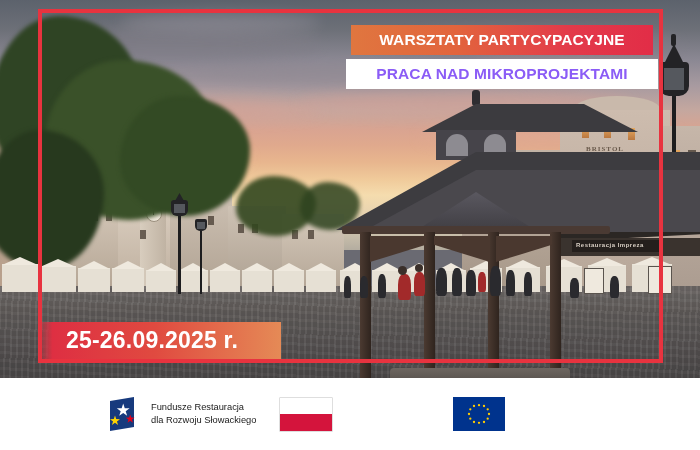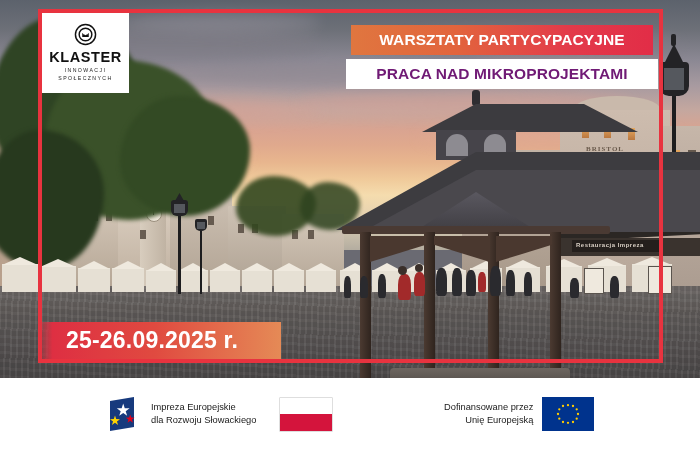--- a/index.html
+++ b/index.html
@@ -140,21 +140,21 @@
   .banner-orange{
     position:absolute;left:351px;top:25px;width:302px;height:30px;
     background:linear-gradient(to right,#e0763f 0%,#e2643d 35%,#e33a4a 72%,#e22d47 100%);
     display:flex;align-items:center;justify-content:center;
   }
   .banner-orange span{font:700 15.5px "Liberation Sans",sans-serif;color:#fff;letter-spacing:.1px;}
   .banner-white{
     position:absolute;left:346px;top:59px;width:312px;height:30px;background:#fff;
     display:flex;align-items:center;justify-content:center;
   }
-  .banner-white span{font:700 15.5px "Liberation Sans",sans-serif;color:#701a75;letter-spacing:.1px;}
+  .banner-white span{font:700 15.5px "Liberation Sans",sans-serif;color:#8b5cf6;letter-spacing:.1px;}
 
   
   .banner-place{
     position:absolute;left:43px;top:284px;width:277px;height:28px;background:#fff;
     display:flex;align-items:center;padding-left:10px;box-sizing:border-box;
   }
   .banner-place span{font:700 16px "Liberation Sans",sans-serif;color:#141414;}
   .banner-date{
     position:absolute;left:38px;top:322px;width:243px;height:37px;
     background:linear-gradient(to right,#de2f42 0%,#e0384338 0%,#de2f42 6%,#e04a40 48%,#e58a56 100%);
@@ -327,34 +327,20 @@
     <div class="ppl" style="left:344px;top:276px;width:7px;height:22px;"></div>
     <div class="ppl" style="left:570px;top:278px;width:9px;height:20px;"></div>
     <div class="ppl" style="left:610px;top:276px;width:9px;height:22px;"></div>
 
     <div style="position:absolute;left:584px;top:268px;width:18px;height:24px;background:#efe9de;border:1px solid #5a544e;"></div>
     <div style="position:absolute;left:648px;top:266px;width:22px;height:26px;background:#efe9de;border:1px solid #5a544e;"></div>
   </div>
 
   <div class="frame"></div>
 
-  <div class="logo-box">
-    <div class="logo-mark">
-      <svg viewBox="0 0 24 24" width="23" height="23" aria-hidden="true">
-        <circle cx="12" cy="12" r="10.5" fill="none" stroke="#111" stroke-width="1.5"></circle>
-        <circle cx="12" cy="12" r="6.6" fill="none" stroke="#111" stroke-width="1.5"></circle>
-        <path d="M8.6 14.6 V10.4 L12 12.7 L15.4 10.4 V14.6 Z" fill="#111"></path>
-        <circle cx="10.4" cy="11.2" r=".85" fill="#fff"></circle>
-        <circle cx="13.6" cy="11.2" r=".85" fill="#fff"></circle>
-      </svg>
-    </div>
-    <div class="logo-name">KLASTER</div>
-    <div class="logo-sub">INNOWACJI</div>
-    <div class="logo-sub" style="margin-top:0">SPOŁECZNYCH</div>
-  </div>
 
   <div class="banner-orange">
     <span>WARSZTATY PARTYCYPACYJNE</span>
   </div>
   <div class="banner-white">
     <span>PRACA NAD MIKROPROJEKTAMI</span>
   </div>
   <div class="banner-date">
     <span>25-26.09.2025 r.</span>
   </div>
@@ -364,37 +350,33 @@
     <div class="foot-row" style="left:104px;">
       <div class="fe-logo">
         <svg viewBox="0 0 38 34" width="38" height="34" aria-hidden="true">
           <path d="M6 4 L30 0 L30 30 L6 34 Z" fill="#173A7D"></path>
           <path d="M19.2 6.6 l1.55 4.6 4.85 .05 -3.9 2.9 1.45 4.65 -3.95 -2.8 -3.95 2.8 1.45 -4.65 -3.9 -2.9 4.85 -.05 Z" fill="#fff"></path>
           <path d="M11 18.5 l1.2 3.6 3.8 .05 -3.05 2.25 1.15 3.65 -3.1 -2.2 -3.1 2.2 1.15 -3.65 -3.05 -2.25 3.8 -.05 Z" fill="#FFD400"></path>
           <path d="M26.2 17.5 l1.05 3.1 3.25 .05 -2.6 1.95 .98 3.1 -2.68 -1.9 -2.68 1.9 .98 -3.1 -2.6 -1.95 3.25 -.05 Z" fill="#E2001A"></path>
         </svg>
       </div>
       <div class="foot-txt">
-        <div>Impreza Europejskie</div>
+        <div>Fundusze Restauracja</div>
         <div>dla Rozwoju Słowackiego</div>
       </div>
     </div>
 
     <div class="foot-row" style="left:280px;">
       <div class="pl-flag">
         <div class="pl-w"></div>
         <div class="pl-r"></div>
       </div>
     </div>
 
     <div class="foot-row" style="left:444px;">
-      <div class="foot-txt" style="text-align:right;">
-        <div>Dofinansowane przez</div>
-        <div>Unię Europejską</div>
-      </div>
       <div class="eu-flag">
         <svg viewBox="0 0 52 34" width="52" height="34" aria-hidden="true">
           <g fill="#FFCC00">
             <circle cx="26" cy="8.2" r="1.15"></circle>
             <circle cx="31" cy="9.0" r="1.15"></circle>
             <circle cx="34.7" cy="12.3" r="1.15"></circle>
             <circle cx="36" cy="17" r="1.15"></circle>
             <circle cx="34.7" cy="21.7" r="1.15"></circle>
             <circle cx="31" cy="25.0" r="1.15"></circle>
             <circle cx="26" cy="25.8" r="1.15"></circle>

